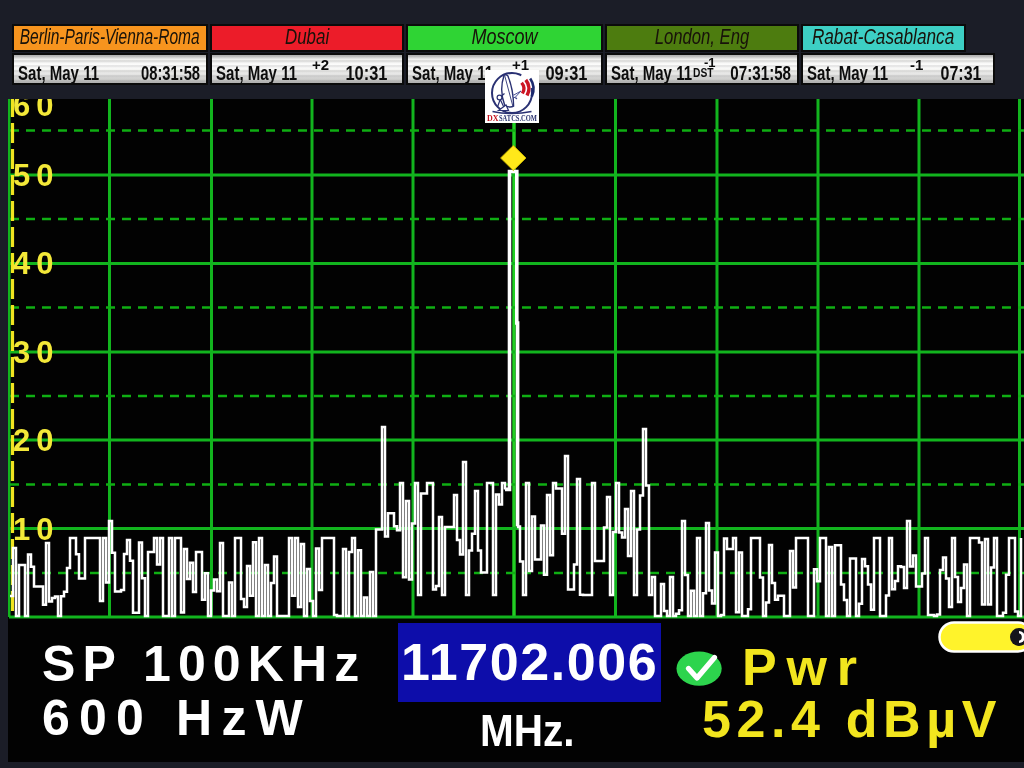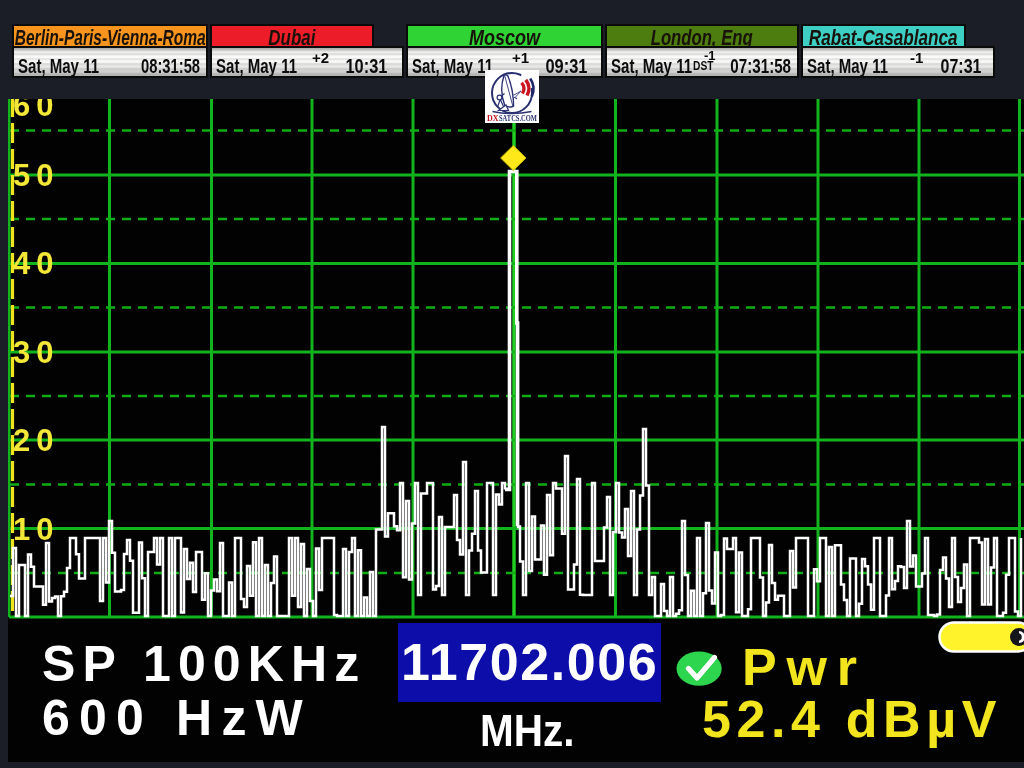--- a/index.html
+++ b/index.html
@@ -1,30 +1,30 @@
 <!DOCTYPE html>
 <html><head><meta charset="utf-8"><style>
 *{margin:0;padding:0;box-sizing:border-box}
 html,body{width:1024px;height:768px;background:#1b1d27;font-family:"Liberation Sans",sans-serif;overflow:hidden;position:relative}
 .abs{position:absolute}
-.hdr{position:absolute;top:24px;height:28px;border:2px solid #0b0b0b;display:flex;align-items:flex-start;justify-content:center;font-style:italic;font-weight:bold;font-size:21.5px;color:#18120a}
+.hdr{position:absolute;top:24px;height:28px;border:2px solid #0b0b0b;display:flex;align-items:flex-end;justify-content:center;font-style:italic;font-weight:normal;font-size:21.5px;color:#18120a}
 .hdr span{white-space:nowrap}
-.tr{position:absolute;top:46px;height:32px;border:2px solid #0b0b0b;background:repeating-linear-gradient(180deg, rgba(150,150,150,0.22) 0 1.5px, rgba(255,255,255,0) 3px 5px),linear-gradient(to bottom,#b4b4b4 0,#f0f0ee 16%,#ffffff 40%,#f2f2f0 55%,#dedede 75%,#c4c4c2 92%,#b0b0b0 100%);color:#0c0c0c;font-weight:bold;font-size:20.5px}
+.tr{position:absolute;top:53px;height:32px;border:2px solid #0b0b0b;background:repeating-linear-gradient(180deg, rgba(150,150,150,0.22) 0 1.5px, rgba(255,255,255,0) 3px 5px),linear-gradient(to bottom,#b4b4b4 0,#f0f0ee 16%,#ffffff 40%,#f2f2f0 55%,#dedede 75%,#c4c4c2 92%,#b0b0b0 100%);color:#0c0c0c;font-weight:bold;font-size:20.5px}
 .tr .d{position:absolute;left:4px;top:6px;transform:scaleX(0.733);transform-origin:left center;white-space:nowrap}
 .tr .t{position:absolute;top:6px;transform:scaleX(var(--tsx,0.78));transform-origin:right center;white-space:nowrap}
 .sup{position:absolute;font-weight:bold;color:#0c0c0c}
 .blk{position:absolute;left:8px;top:99px;width:1016px;height:663px;background:#020202}
 .byellow{color:#f2e51e}
 </style></head>
 <body>
 
 <div class="hdr" style="left:12px;width:196px;background:#f7941e">
     <span id="h1" style="transform:scaleX(0.722)">Berlin-Paris-Vienna-Roma</span>
   </div>
-<div class="hdr" style="left:210px;width:164px;background:#ec1c29">
+<div class="hdr" style="left:210px;width:194px;background:#ec1c29">
     <span id="h2" style="transform:scaleX(0.787)">Dubai</span>
   </div>
 <div class="hdr" style="left:406px;width:197px;background:#2fd434">
     <span id="h3" style="transform:scaleX(0.837)">Moscow</span>
   </div>
 <div class="hdr" style="left:605px;width:194px;background:#4d7c0f">
     <span id="h4" style="transform:scaleX(0.776)">London, Eng</span>
   </div>
 <div class="hdr" style="left:801px;width:165px;background:#3dcfc4">
     <span id="h5" style="transform:scaleX(0.799)">Rabat-Casablanca</span>

